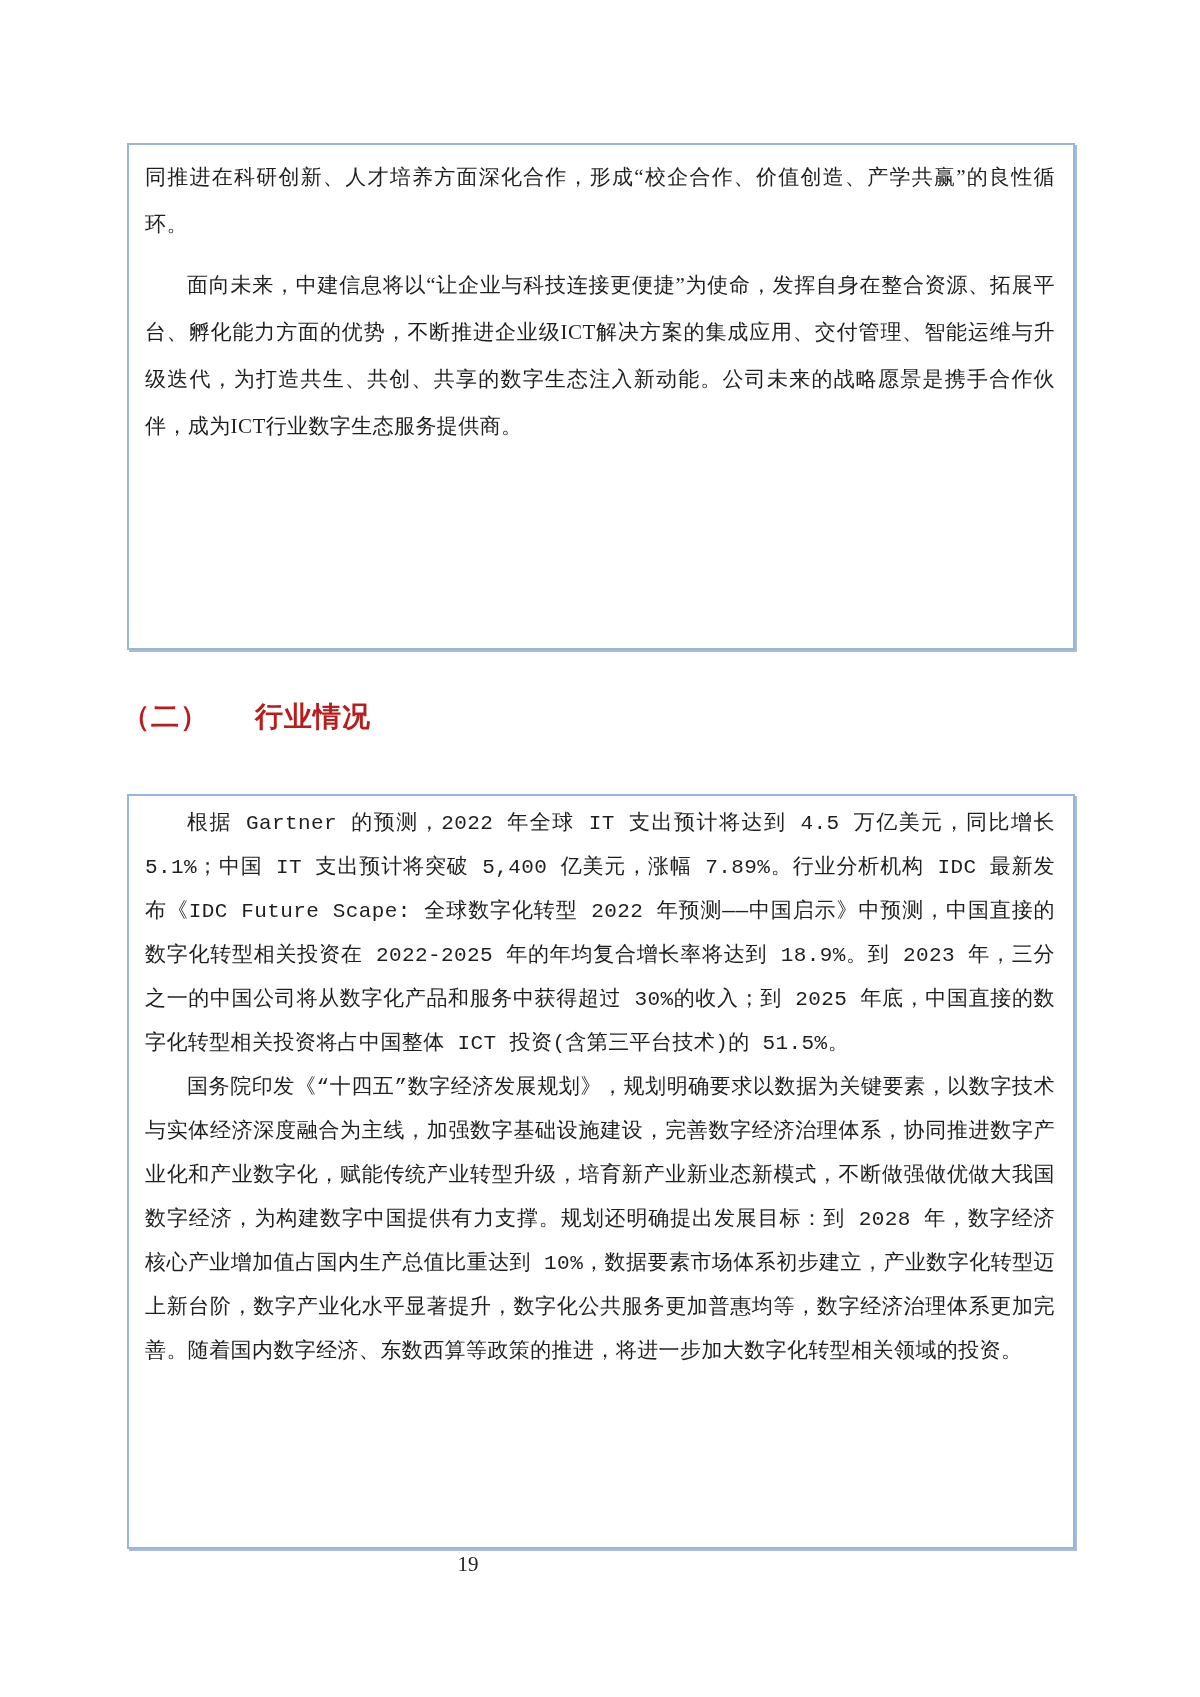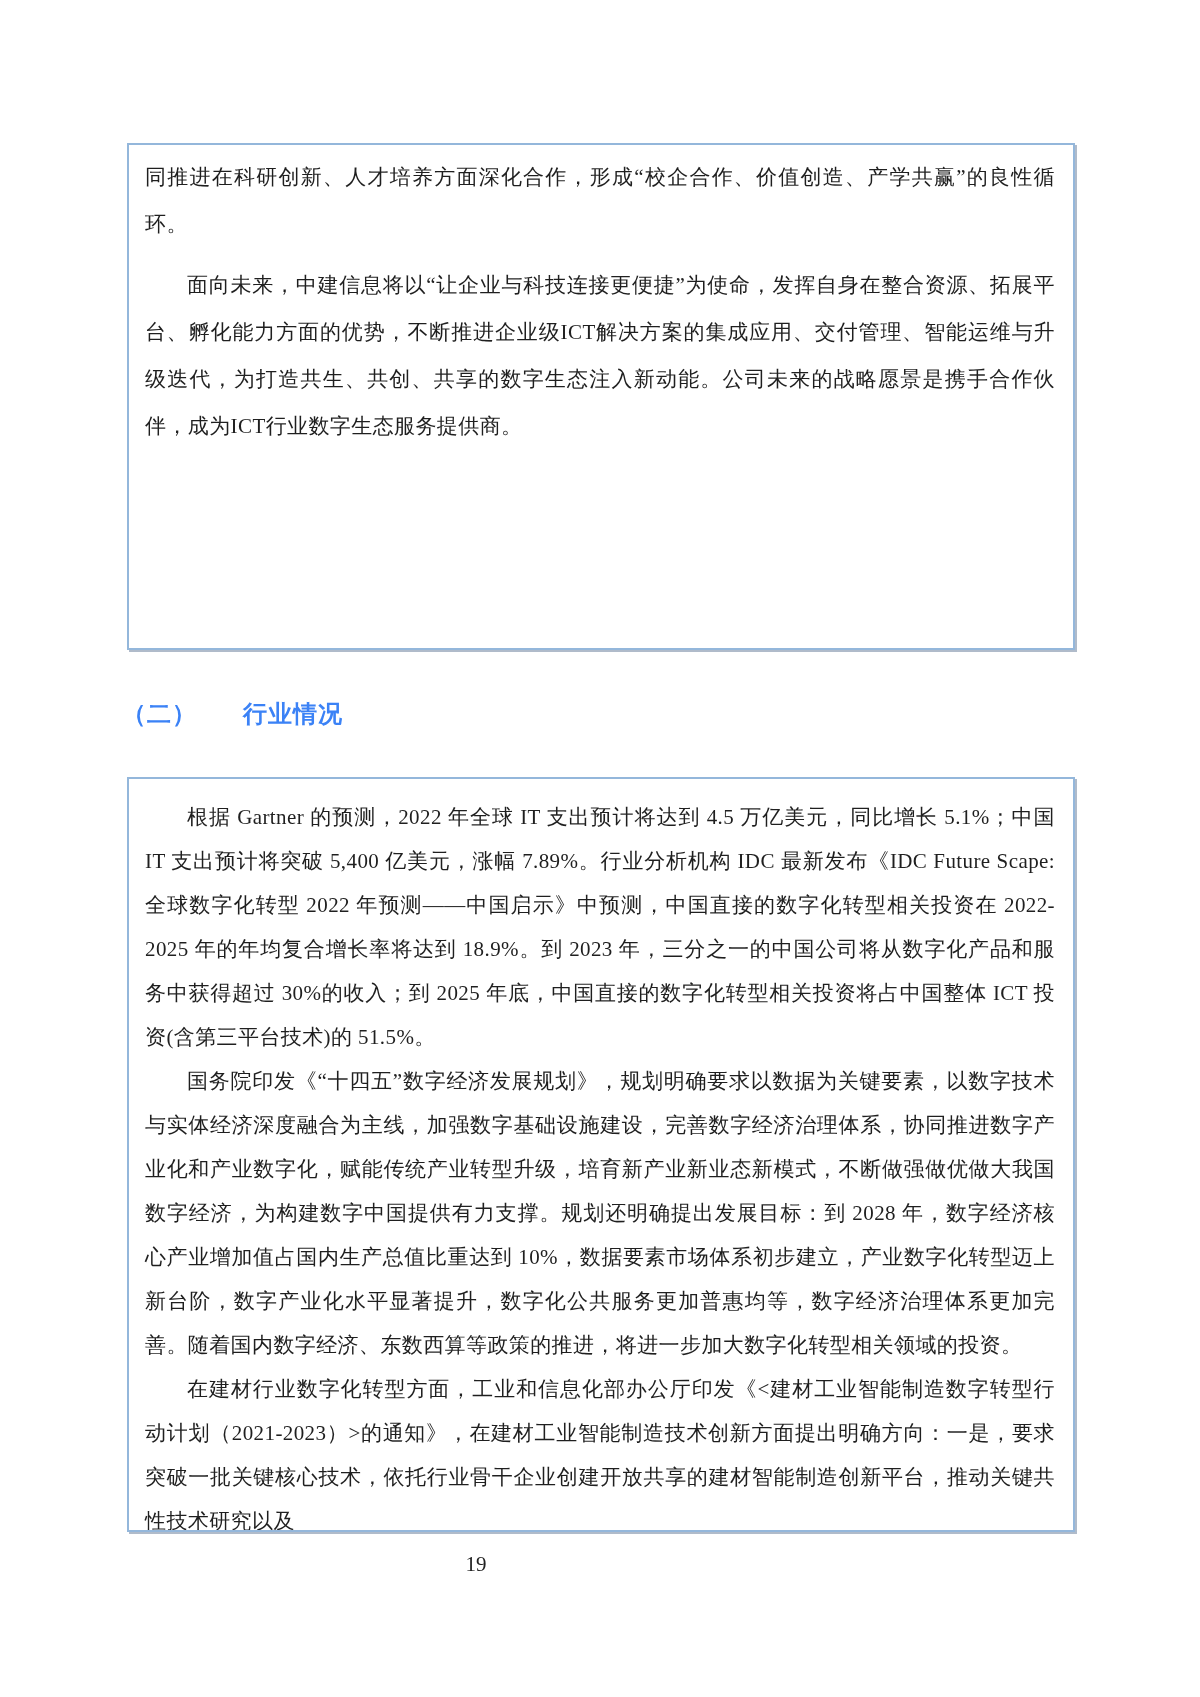--- a/index.html
+++ b/index.html
@@ -22,52 +22,53 @@
     box-shadow: 2px 2px 0 rgba(112, 132, 158, 0.55);
     background: #ffffff;
     overflow: hidden;
   }
   .box1 {
     top: 143px;
     height: 507px;
     padding: 9px 18px 0 16px;
   }
   .box2 {
-    top: 777px;
+    top: 794px;
     height: 755px;
-    padding: 16px 18px 0 16px;
+    padding: 6px 18px 0 16px;
+    font-family: Liberation Mono, monospace;
   }
   .text-box p {
     font-size: 21px;
     text-align: justify;
     color: #1f1f1f;
     text-indent: 2em;
     letter-spacing: 0.4px;
   }
   .box1 p { line-height: 47px; margin-bottom: 14px; }
   .box2 p { line-height: 44px; margin-bottom: 0; }
   .text-box p.no-indent { text-indent: 0; }
   .section-heading {
     position: absolute;
     left: 122px;
     top: 698px;
     font-family: "Liberation Sans", "DejaVu Sans", sans-serif;
-    font-size: 24px;
+    font-size: 28px;
     font-weight: bold;
-    color: #3b82f6;
+    color: #b91c1c;
     letter-spacing: 1px;
   }
   .section-heading .numbering {
     display: inline-block;
     margin-right: 46px;
   }
   .page-number {
     position: absolute;
     top: 1552px;
-    left: 16px;
+    left: 8px;
     width: 920px; 
     text-align: center;
     font-size: 21px;
     color: #222222;
     font-family: "Liberation Serif", "DejaVu Serif", serif;
   }
 </style>
 </head>
 <body>
 
@@ -78,18 +79,17 @@
     <p>面向未来，中建信息将以“让企业与科技连接更便捷”为使命，发挥自身在整合资源、拓展平台、孵化能力方面的优势，不断推进企业级ICT解决方案的集成应用、交付管理、智能运维与升级迭代，为打造共生、共创、共享的数字生态注入新动能。公司未来的战略愿景是携手合作伙伴，成为ICT行业数字生态服务提供商。</p>
   </section>
 
   <h2 class="section-heading">
     <span class="numbering">（二）</span><span>行业情况</span>
   </h2>
 
   <section class="text-box box2">
     <p>根据 Gartner 的预测，2022 年全球 IT 支出预计将达到 4.5 万亿美元，同比增长 5.1%；中国 IT 支出预计将突破 5,400 亿美元，涨幅 7.89%。行业分析机构 IDC 最新发布《IDC Future Scape: 全球数字化转型 2022 年预测——中国启示》中预测，中国直接的数字化转型相关投资在 2022-2025 年的年均复合增长率将达到 18.9%。到 2023 年，三分之一的中国公司将从数字化产品和服务中获得超过 30%的收入；到 2025 年底，中国直接的数字化转型相关投资将占中国整体 ICT 投资(含第三平台技术)的 51.5%。</p>
     <p>国务院印发《“十四五”数字经济发展规划》，规划明确要求以数据为关键要素，以数字技术与实体经济深度融合为主线，加强数字基础设施建设，完善数字经济治理体系，协同推进数字产业化和产业数字化，赋能传统产业转型升级，培育新产业新业态新模式，不断做强做优做大我国数字经济，为构建数字中国提供有力支撑。规划还明确提出发展目标：到 2028 年，数字经济核心产业增加值占国内生产总值比重达到 10%，数据要素市场体系初步建立，产业数字化转型迈上新台阶，数字产业化水平显著提升，数字化公共服务更加普惠均等，数字经济治理体系更加完善。随着国内数字经济、东数西算等政策的推进，将进一步加大数字化转型相关领域的投资。</p>
-    <p>在建材行业数字化转型方面，工业和信息化部办公厅印发《&lt;建材工业智能制造数字转型行动计划（2021-2023）&gt;的通知》，在建材工业智能制造技术创新方面提出明确方向：一是，要求突破一批关键核心技术，依托行业骨干企业创建开放共享的建材智能制造创新平台，推动关键共性技术研究以及</p>
   </section>
 
   <footer class="page-number">19</footer>
 
 </div>
 
 </body></html>

